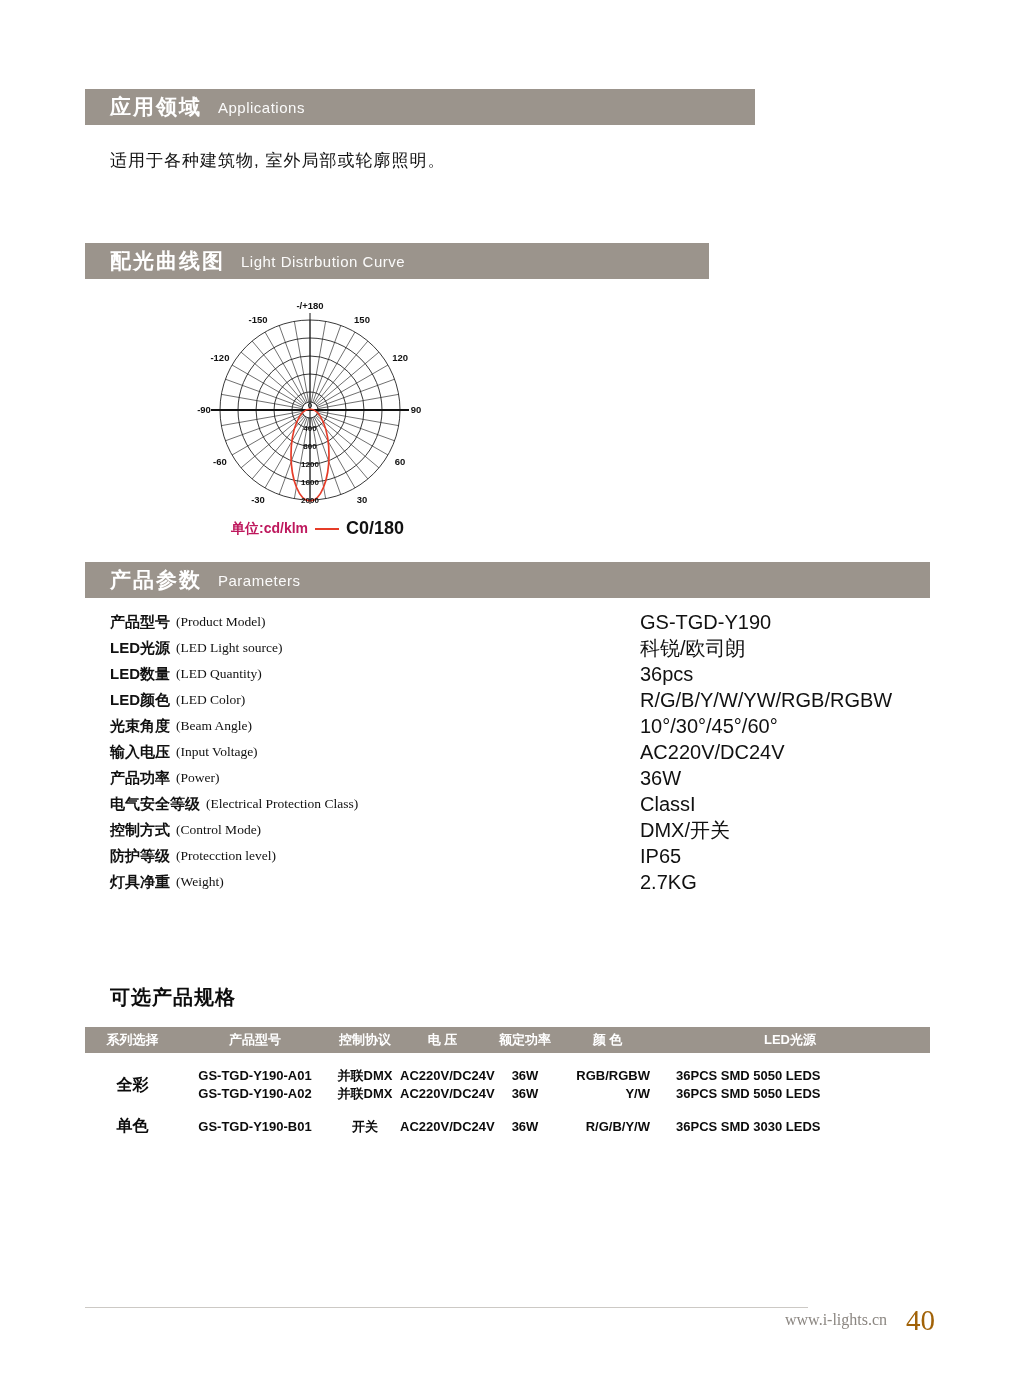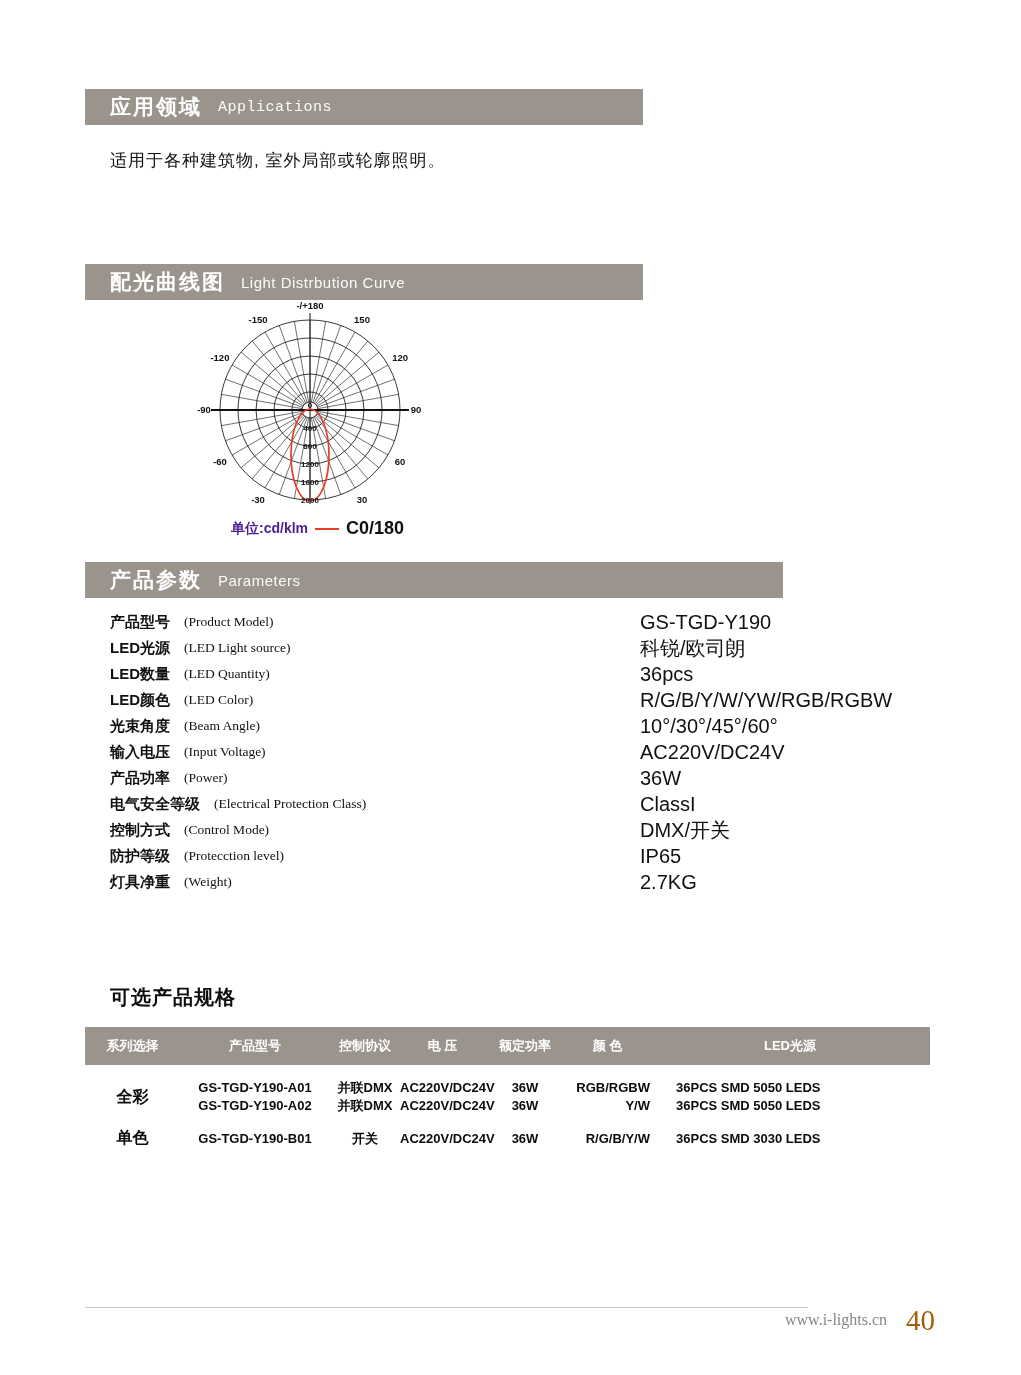--- a/index.html
+++ b/index.html
@@ -8,42 +8,42 @@
     width:1021px; height:1375px; position:relative;
     font-family:"Liberation Sans","DejaVu Sans",sans-serif;
     color:#1a1a1a; overflow:hidden;
   }
   .secbar {
     position:absolute; left:85px; height:36px; background:#9b948c;
     color:#fff; display:flex; align-items:center; padding-left:25px;
   }
   .secbar .zh { font-size:21px; font-weight:bold; letter-spacing:2px; }
   .secbar .en { font-size:15px; margin-left:16px; opacity:.96; letter-spacing:.5px; }
-  #bar-apps   { top:89px;  width:558px;font-family:Liberation Mono, monospace; }
-  #bar-curve  { top:264px; width:558px; }
-  #bar-params { top:562px; width:698px; }
+  #bar-apps   { top:89px;  width:670px; }
+  #bar-curve  { top:243px; width:624px; }
+  #bar-params { top:562px; width:845px; }
   .app-desc { position:absolute; left:110px; top:149px; font-size:17px; color:#111; letter-spacing:1px; }
 
   .chart-wrap { position:absolute; left:175px; top:298px; width:280px; }
   .legend { display:flex; align-items:center; margin-left:56px; margin-top:2px; gap:7px; }
-  .legend-unit { font-size:14px; font-weight:bold; color:#4c1d95; }
+  .legend-unit { font-size:14px; font-weight:bold; color:#be185d; }
   .legend-line { width:24px; height:2px; background:#e63c28; display:inline-block; }
   .legend-name { font-size:18px; font-weight:bold; color:#111; }
 
   .params { position:absolute; left:110px; top:609px; width:822px; }
   .param-row { height:26px; display:flex; align-items:center; position:relative; }
   .p-zh { font-weight:bold; font-size:15px; color:#111; }
-  .p-en { font-family:"Liberation Serif","DejaVu Serif",serif; font-size:13.5px; margin-left:14px; color:#111; }
+  .p-en { font-family:"Liberation Serif","DejaVu Serif",serif; font-size:13.5px; margin-left:6px; color:#111; }
   .p-val { position:absolute; left:530px; font-size:20px; color:#111; white-space:nowrap; }
 
   .spec-title { position:absolute; left:110px; top:984px; font-size:20px; font-weight:bold; color:#0c0c0c; letter-spacing:1px; }
   .spec-table { position:absolute; left:85px; top:1027px; width:845px; }
   .spec-head {
     display:grid; grid-template-columns:95px 150px 70px 85px 80px 85px 1fr;
-    background:#9b948c; height:38px; align-items:center; color:#fff;
+    background:#9b948c; height:26px; align-items:center; color:#fff;
     font-size:13px; font-weight:bold;
   }
   .spec-head .th { text-align:center; }
   #spec-body { margin-top:14px; }
   .tgroup {
     display:grid; grid-template-columns:95px 150px 70px 85px 80px 85px 1fr;
     row-gap:0; margin-bottom:13px; align-items:center;
   }
   .series { grid-column:1; text-align:center; font-size:16px; font-weight:bold; color:#0c0c0c; }
   .td { font-size:13px; font-weight:bold; text-align:center; line-height:18px; color:#0c0c0c; white-space:nowrap; }

